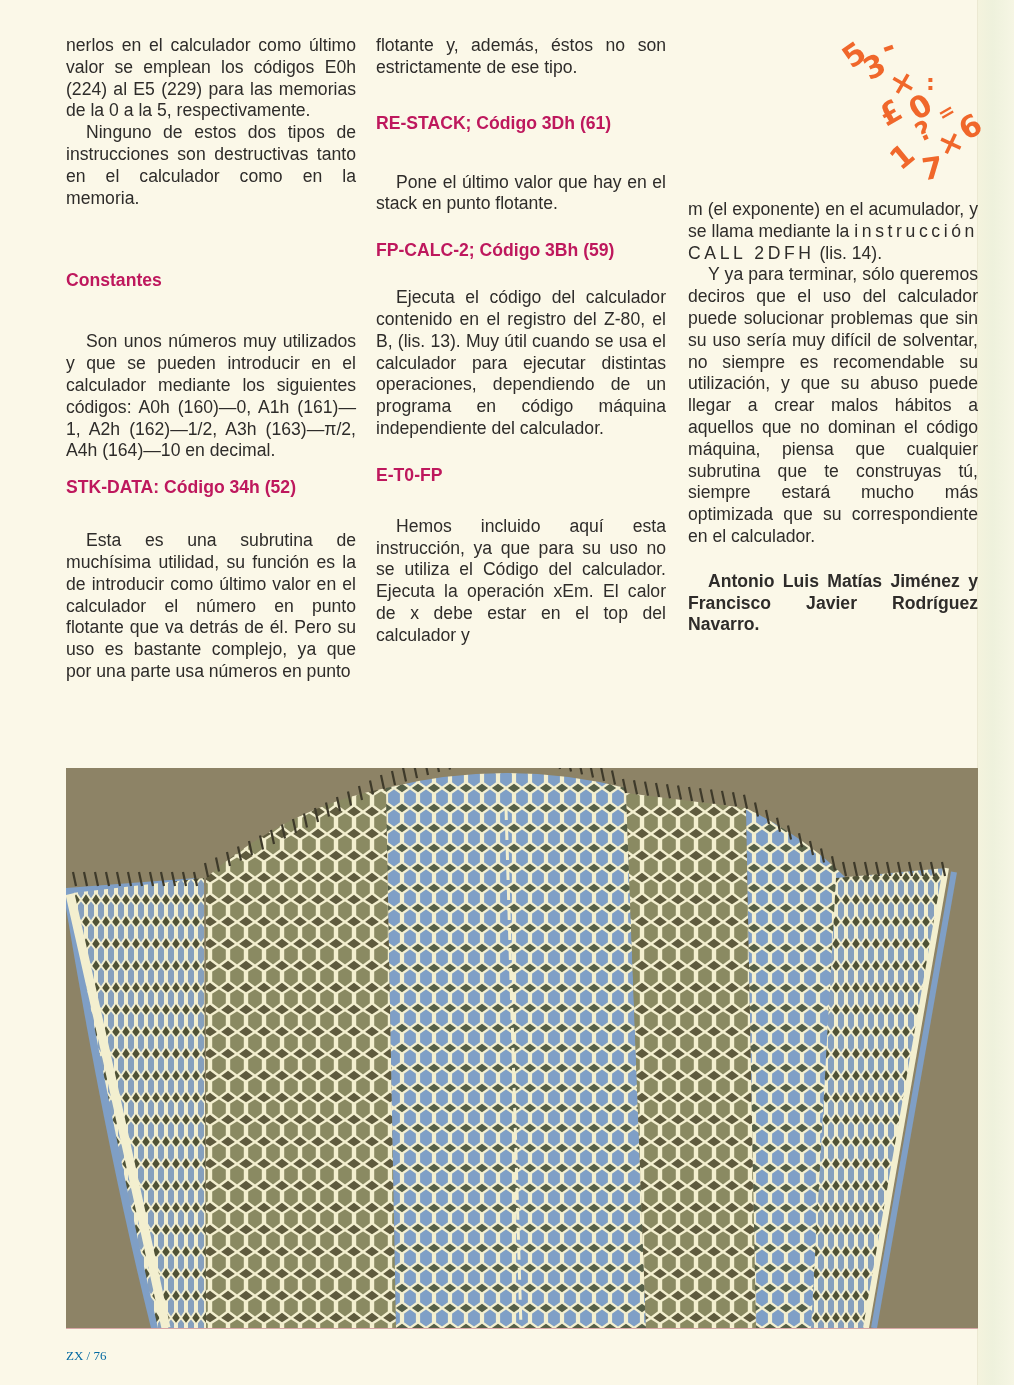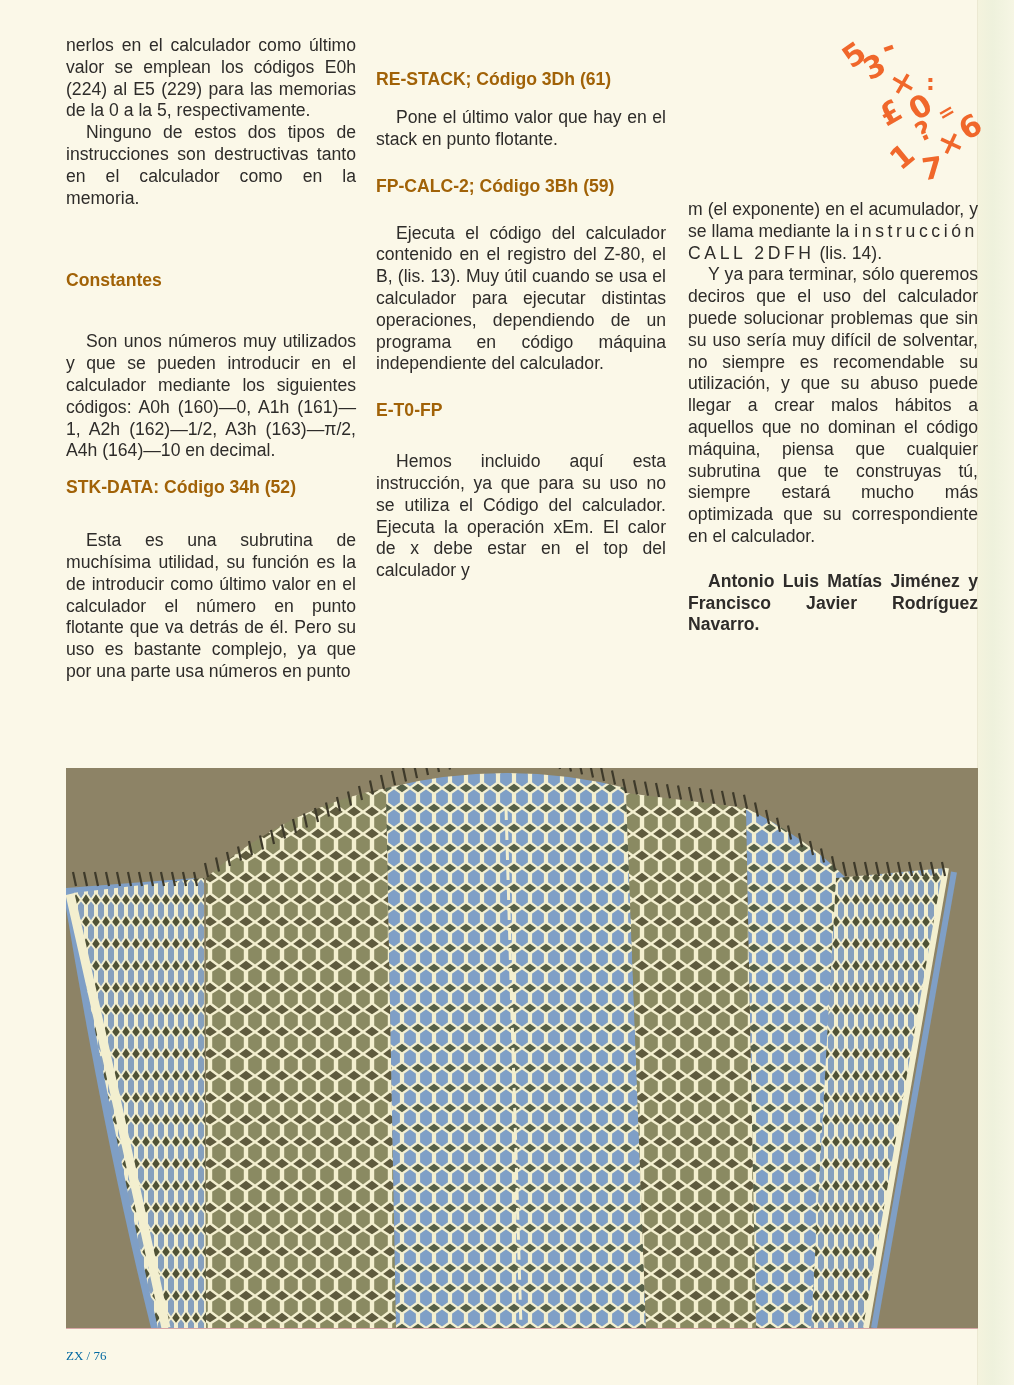--- a/index.html
+++ b/index.html
@@ -15,21 +15,21 @@
     border-left: 1px solid #ece9d2;
   }
   .col {
     position: absolute; width: 290px;
     font-size: 17.6px; line-height: 21.8px;
     text-align: justify;
   }
   .col p { margin: 0; }
   .col .indent { text-indent: 20px; }
   .col h3 {
-    margin: 0; font-size: 17.6px; line-height: 22px; font-weight: bold; color: #a16207;
+    margin: 0; font-size: 17.6px; line-height: 22px; font-weight: bold; color: #be185d;
     text-align: left;
   }
   .col .author { font-weight: bold; text-indent: 20px; }
   .spaced { letter-spacing: 3.6px; }
   #col1 { left: 66px; top: 35px; }
   #col2 { left: 376px; top: 35px; }
   #col3 { left: 688px; top: 199px; }
 
   .deco { position: absolute; left: 830px; top: 30px; width: 180px; height: 160px; }
   .deco span {
@@ -55,22 +55,23 @@
 <div class="col" id="col1">
   <p>nerlos en el calculador como último valor se emplean los códigos E0h (224) al E5 (229) para las memorias de la 0 a la 5, respectivamente.</p>
   <p class="indent">Ninguno de estos dos tipos de instrucciones son destructivas tanto en el calculador como en la memoria.</p>
   <h3 style="margin-top:60px;">Constantes</h3>
   <p class="indent" style="margin-top:40px;">Son unos números muy utilizados y que se pueden introducir en el calculador mediante los siguientes códigos: A0h (160)—0, A1h (161)—1, A2h (162)—1/2, A3h (163)—π/2, A4h (164)—10 en decimal.</p>
   <h3 style="margin-top:14px;">STK-DATA: Código 34h (52)</h3>
   <p class="indent" style="margin-top:32px;">Esta es una subrutina de muchísima utilidad, su función es la de introducir como último valor en el calculador el número en punto flotante que va detrás de él. Pero su uso es bastante complejo, ya que por una parte usa números en punto</p>
 </div>
 
 <div class="col" id="col2">
+  <p>flotante y, además, éstos no son estrictamente de ese tipo.</p>
   <h3 style="margin-top:33px;">RE-STACK; Código 3Dh (61)</h3>
-  <p class="indent" style="margin-top:17px;">Pone el último valor que hay en el stack en punto flotante.</p>
+  <p class="indent" style="margin-top:38px;">Pone el último valor que hay en el stack en punto flotante.</p>
   <h3 style="margin-top:24px;">FP-CALC-2; Código 3Bh (59)</h3>
   <p class="indent" style="margin-top:26px;">Ejecuta el código del calculador contenido en el registro del Z-80, el B, (lis. 13). Muy útil cuando se usa el calculador para ejecutar distintas operaciones, dependiendo de un programa en código máquina independiente del calculador.</p>
   <h3 style="margin-top:24px;">E-T0-FP</h3>
   <p class="indent" style="margin-top:30px;">Hemos incluido aquí esta instrucción, ya que para su uso no se utiliza el Código del calculador. Ejecuta la operación xEm. El calor de x debe estar en el top del calculador y</p>
 </div>
 
 <div class="col" id="col3">
   <p>
     <span>m (el exponente) en el acumulador, y se llama mediante la</span>
     <span class="spaced">instrucción CALL 2DFH</span>

